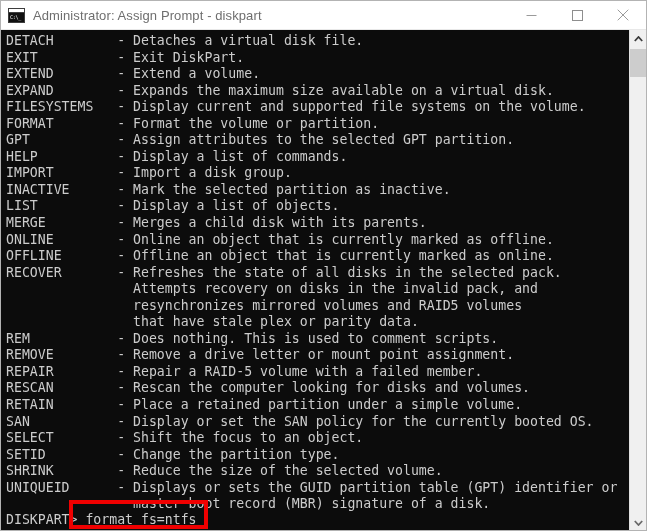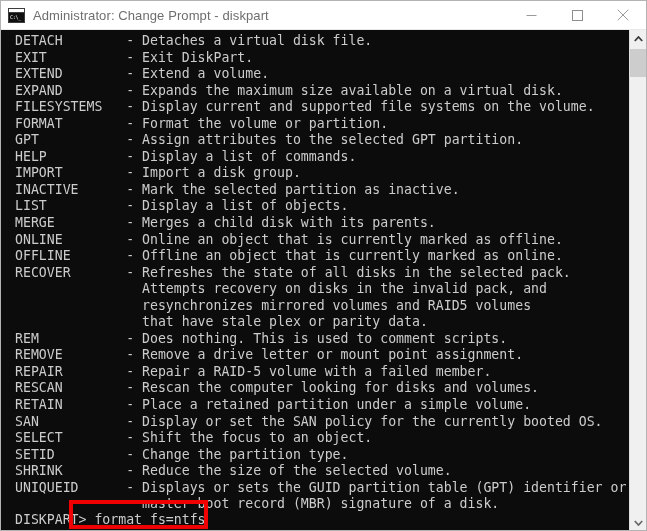--- a/index.html
+++ b/index.html
@@ -86,21 +86,21 @@
     align-items: center;
     justify-content: center;
     cursor: default;
   }
   .title-btn svg { display: block; }
 
   
   .console {
     position: absolute;
     top: 29px;
-    left: 9px;
+    left: 0;
     width: 628px;
     height: 501px;
     background: #0c0c0c;
     overflow: hidden;
   }
   .console-text {
     margin: 0;
     padding: 3px 0 0 5px;
     color: #cccccc;
     font-family: "DejaVu Sans Mono", monospace;
@@ -171,21 +171,21 @@
 </head>
 <body>
 
 <div class="window">
 
   <div class="titlebar">
     <div class="title-icon">
       <div class="icon-bar"></div>
       <div class="icon-body">C:\_</div>
     </div>
-    <div class="title-text">Administrator: Change Prompt - diskpart</div>
+    <div class="title-text">Administrator: Assign Prompt - diskpart</div>
 
     <div class="title-buttons">
       <div class="title-btn">
         <svg width="11" height="11" viewBox="0 0 11 11">
           <line x1="0.5" y1="5.5" x2="10.5" y2="5.5" stroke="#9a9a9a" stroke-width="1"></line>
         </svg>
       </div>
       <div class="title-btn">
         <svg width="11" height="11" viewBox="0 0 11 11">
           <rect x="0.5" y="0.5" width="10" height="10" fill="none" stroke="#8e8e8e" stroke-width="1"></rect>

